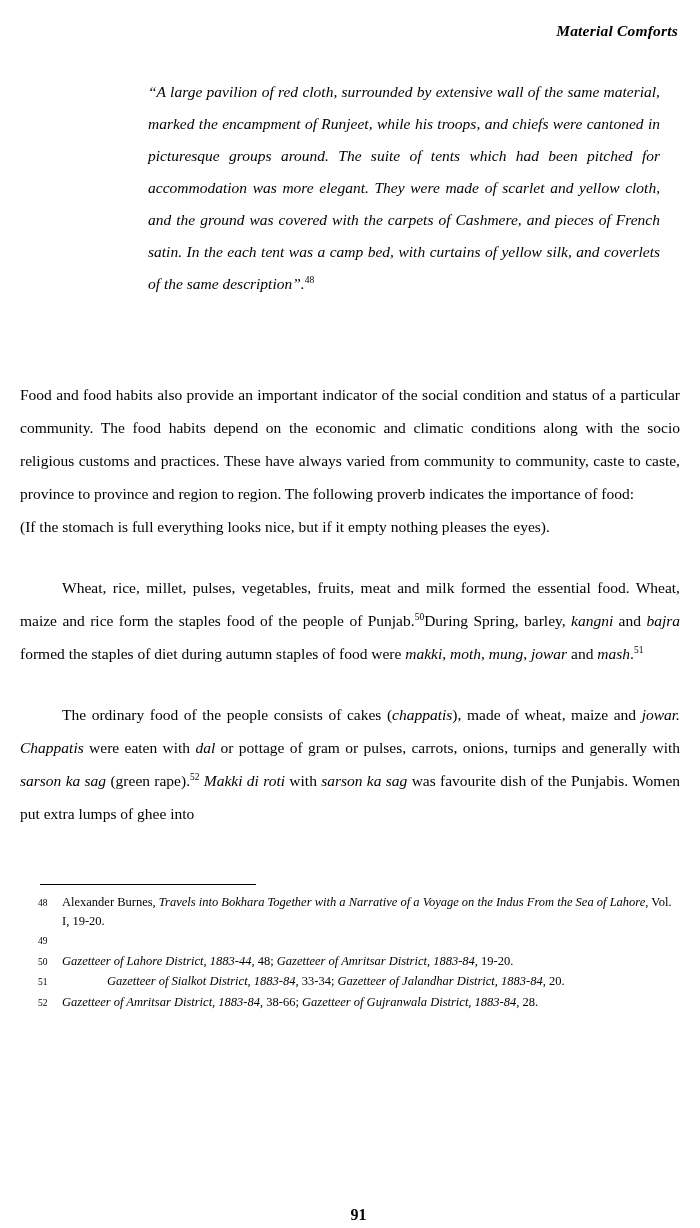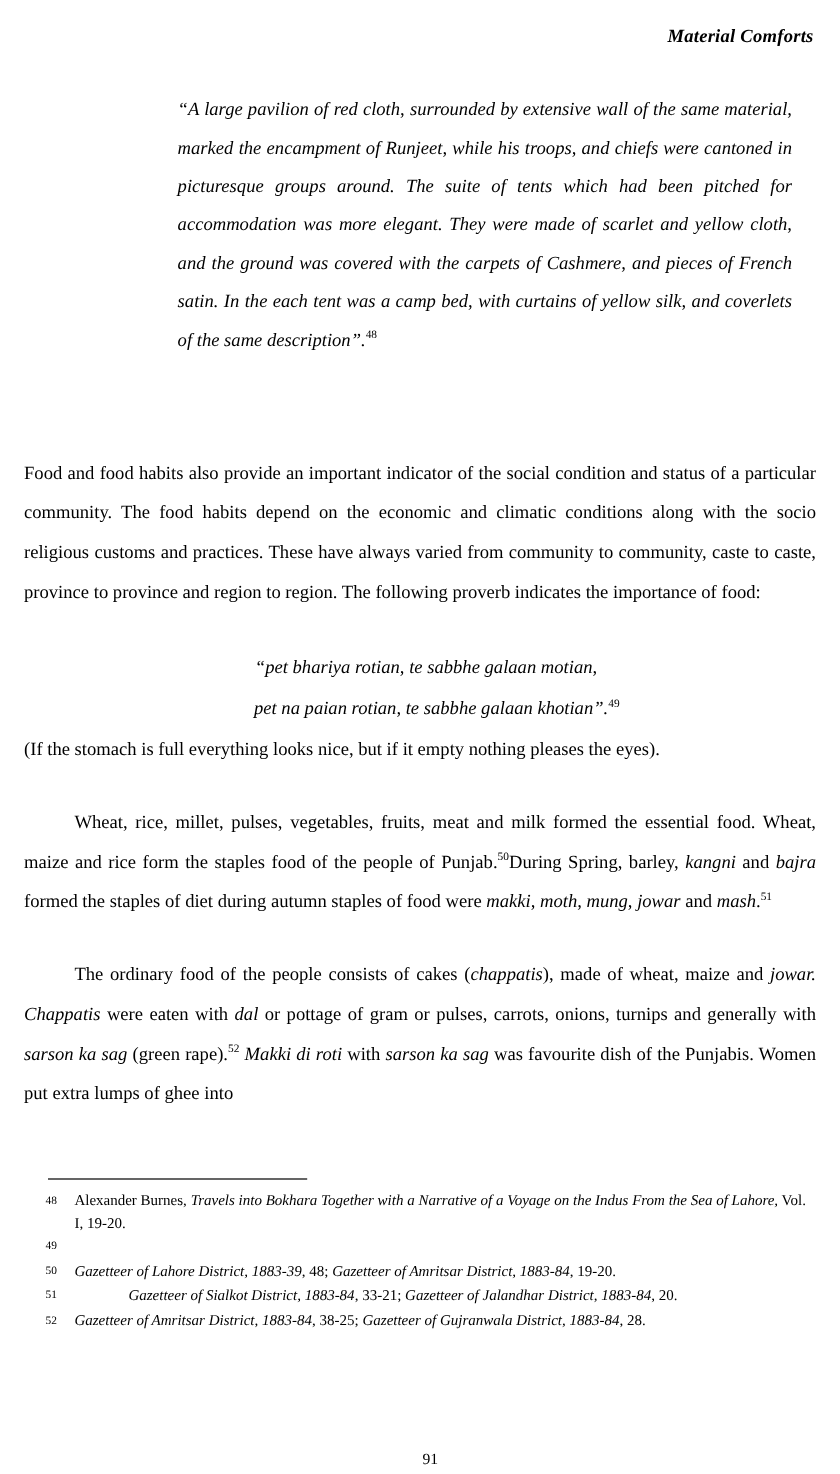--- a/index.html
+++ b/index.html
@@ -90,44 +90,41 @@
     font-size: 9.5px;
     padding-top: 1px;
     padding-left: 18px;
     box-sizing: border-box;
   }
   .fn-text {
     flex: 1 1 auto;
   }
   .page-number {
     text-align: center;
-    font-size: 13px;
+    font-size: 16px;
     position: absolute;
     bottom: 4px;
     left: 17px;
     right: 0;
+    font-weight: bold;
   }
 </style>
 </head>
 <body>
 
 <div class="page">
 
   <div class="running-head">Material Comforts</div>
 
   <div class="content">
 
     <div class="blockquote"><span>“A large pavilion of red cloth, surrounded by extensive wall of the same material, marked the encampment of Runjeet, while his troops, and chiefs were cantoned in picturesque groups around. The suite of tents which had been pitched for accommodation was more elegant. They were made of scarlet and yellow cloth, and the ground was covered with the carpets of Cashmere, and pieces of French satin. In the each tent was a camp bed, with curtains of yellow silk, and coverlets of the same description”.</span><sup>48</sup></div>
 
     <p class="body-para p-gap-1">Food and food habits also provide an important indicator of the social condition and status of a particular community. The food habits depend on the economic and climatic conditions along with the socio religious customs and practices. These have always varied from community to community, caste to caste, province to province and region to region. The following proverb indicates the importance of food:</p>
 
-    <div class="proverb">
-      <div class="line1">“pet bhariya rotian, te sabbhe galaan motian,</div>
-      <div class="line2"><span>pet na paian rotian, te sabbhe galaan khotian”.</span><sup>49</sup></div>
-    </div>
 
     <p class="body-para p-gap-2">(If the stomach is full everything looks nice, but if it empty nothing pleases the eyes).</p>
 
     <p class="body-para p-gap-3 indent"><span>Wheat, rice, millet, pulses, vegetables, fruits, meat and milk formed the essential food. Wheat, maize and rice form the staples food of the people of Punjab.</span><sup>50</sup><span>During Spring, barley, </span><span class="it">kangni</span><span> and </span><span class="it">bajra</span><span> formed the staples of diet during autumn staples of food were </span><span class="it">makki, moth, mung, jowar</span><span> and </span><span class="it">mash</span><span>.</span><sup>51</sup></p>
 
     <p class="body-para p-gap-3 indent"><span>The ordinary food of the people consists of cakes (</span><span class="it">chappatis</span><span>), made of wheat, maize and </span><span class="it">jowar. Chappatis</span><span> were eaten with </span><span class="it">dal</span><span> or pottage of gram or pulses, carrots, onions, turnips and generally with </span><span class="it">sarson ka sag</span><span> (green rape).</span><sup>52</sup><span class="it"> Makki di roti</span><span> with </span><span class="it">sarson ka sag</span><span> was favourite dish of the Punjabis. Women put extra lumps of ghee into</span></p>
 
   </div>
 
   <div class="footnotes">
@@ -135,28 +132,28 @@
     <div id="footnote-list">
         <div class="fn">
           <div class="fn-num">48</div>
           <div class="fn-text"><span>Alexander Burnes, </span><span style="font-style: italic;">Travels into Bokhara Together with a Narrative of a Voyage on the Indus From the Sea of Lahore,</span><span> Vol. I, 19-20.</span></div>
         </div>
         <div class="fn">
           <div class="fn-num">49</div>
         </div>
         <div class="fn">
           <div class="fn-num">50</div>
-          <div class="fn-text"><span style="font-style: italic;">Gazetteer of Lahore District, 1883-39</span><span>, 48; </span><span style="font-style: italic;">Gazetteer of Amritsar District, 1883-84</span><span>, 19-20.</span></div>
+          <div class="fn-text"><span style="font-style: italic;">Gazetteer of Lahore District, 1883-44</span><span>, 48; </span><span style="font-style: italic;">Gazetteer of Amritsar District, 1883-84</span><span>, 19-20.</span></div>
         </div>
         <div class="fn">
           <div class="fn-num">51</div>
-          <div class="fn-text"><span style="font-style: italic; margin-left: 45px;">Gazetteer of Sialkot District, 1883-84</span><span>, 33-21; </span><span style="font-style: italic; text-align: center;">Gazetteer of Jalandhar District, 1883-84</span><span>, 20.</span></div>
+          <div class="fn-text"><span style="font-style: italic; margin-left: 45px;">Gazetteer of Sialkot District, 1883-84</span><span>, 33-34; </span><span style="font-style: italic; text-align: center;">Gazetteer of Jalandhar District, 1883-84</span><span>, 20.</span></div>
         </div>
         <div class="fn">
           <div class="fn-num">52</div>
-          <div class="fn-text"><span style="font-style: italic;">Gazetteer of Amritsar District, 1883-84</span><span>, 38-25; </span><span style="font-style: italic; text-align: right;">Gazetteer of Gujranwala District, 1883-84</span><span>, 28.</span></div>
+          <div class="fn-text"><span style="font-style: italic;">Gazetteer of Amritsar District, 1883-84</span><span>, 38-66; </span><span style="font-style: italic; text-align: right;">Gazetteer of Gujranwala District, 1883-84</span><span>, 28.</span></div>
         </div>
       </div>
   </div>
 
   <div class="page-number">91</div>
 
 </div>
 
 </body></html>

